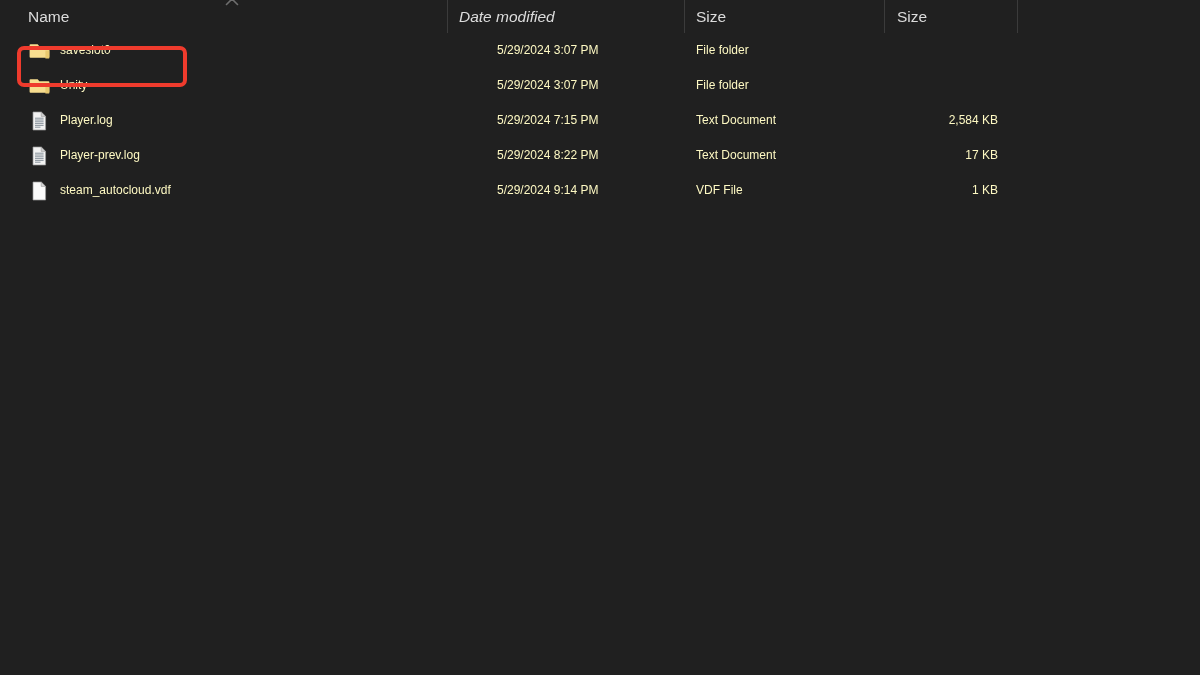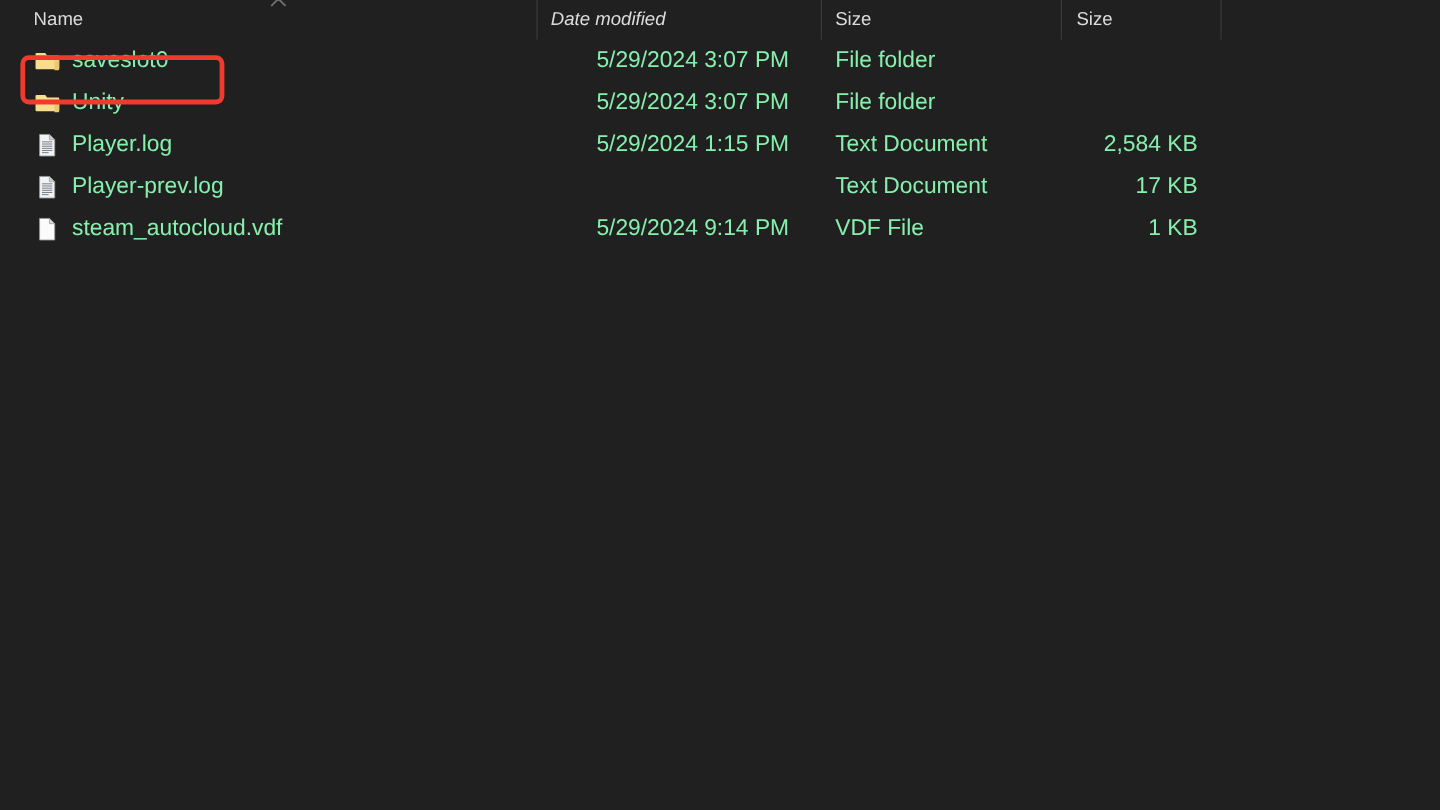--- a/index.html
+++ b/index.html
@@ -77,22 +77,22 @@
   }
   .row {
     position: relative;
     height: 35px;
   }
   .cell {
     position: absolute;
     top: 0;
     height: 35px;
     line-height: 35px;
-    font-size: 19px;
-    color: #86efac;
+    font-size: 12px;
+    color: #fef9c3;
     white-space: nowrap;
   }
   .cell.name  { left: 60px; }
   .cell.date  { left: 459px; margin-left: 38px; }
   .cell.type  { left: 696px; }
   .cell.size  { right: 202px; text-align: center; }
 
   
   .icon {
     position: absolute;
@@ -183,41 +183,42 @@
             <line x1="6.0" y1="7.2" x2="14.6" y2="7.2"></line>
             <line x1="6.0" y1="9.0" x2="14.6" y2="9.0"></line>
             <line x1="6.0" y1="10.8" x2="14.6" y2="10.8"></line>
             <line x1="6.0" y1="12.6" x2="14.6" y2="12.6"></line>
             <line x1="6.0" y1="14.4" x2="14.6" y2="14.4"></line>
             <line x1="6.0" y1="16.2" x2="11.5" y2="16.2"></line>
           </g>
         </svg>
       </div>
       <div class="cell name">Player.log</div>
-      <div class="cell date">5/29/2024 1:15 PM</div>
+      <div class="cell date">5/29/2024 7:15 PM</div>
       <div class="cell type">Text Document</div>
       <div class="cell size">2,584 KB</div>
     </div>
 
     <div class="row">
       <div class="icon">
         <svg width="21" height="20" viewBox="0 0 21 20">
           <path d="M4.0 1.0 h8.2 l4.4 4.4 v13.6 h-12.6 z" fill="#f2f2f2" stroke="#9a9a9a" stroke-width="0.7"></path>
           <path d="M12.2 1.0 v4.4 h4.4 z" fill="#d0d0d0" stroke="#9a9a9a" stroke-width="0.6"></path>
           <g stroke="#6f7b86" stroke-width="0.8">
             <line x1="6.0" y1="7.2" x2="14.6" y2="7.2"></line>
             <line x1="6.0" y1="9.0" x2="14.6" y2="9.0"></line>
             <line x1="6.0" y1="10.8" x2="14.6" y2="10.8"></line>
             <line x1="6.0" y1="12.6" x2="14.6" y2="12.6"></line>
             <line x1="6.0" y1="14.4" x2="14.6" y2="14.4"></line>
             <line x1="6.0" y1="16.2" x2="11.5" y2="16.2"></line>
           </g>
         </svg>
       </div>
       <div class="cell name">Player-prev.log</div>
+      <div class="cell date">5/29/2024 8:22 PM</div>
       <div class="cell type">Text Document</div>
       <div class="cell size">17 KB</div>
     </div>
 
     <div class="row">
       <div class="icon">
         <svg width="21" height="20" viewBox="0 0 21 20">
           <path d="M4.0 1.0 h8.2 l4.4 4.4 v13.6 h-12.6 z" fill="#fbfbfb" stroke="#9a9a9a" stroke-width="0.7"></path>
           <path d="M12.2 1.0 v4.4 h4.4 z" fill="#d8d8d8" stroke="#9a9a9a" stroke-width="0.6"></path>
         </svg>

